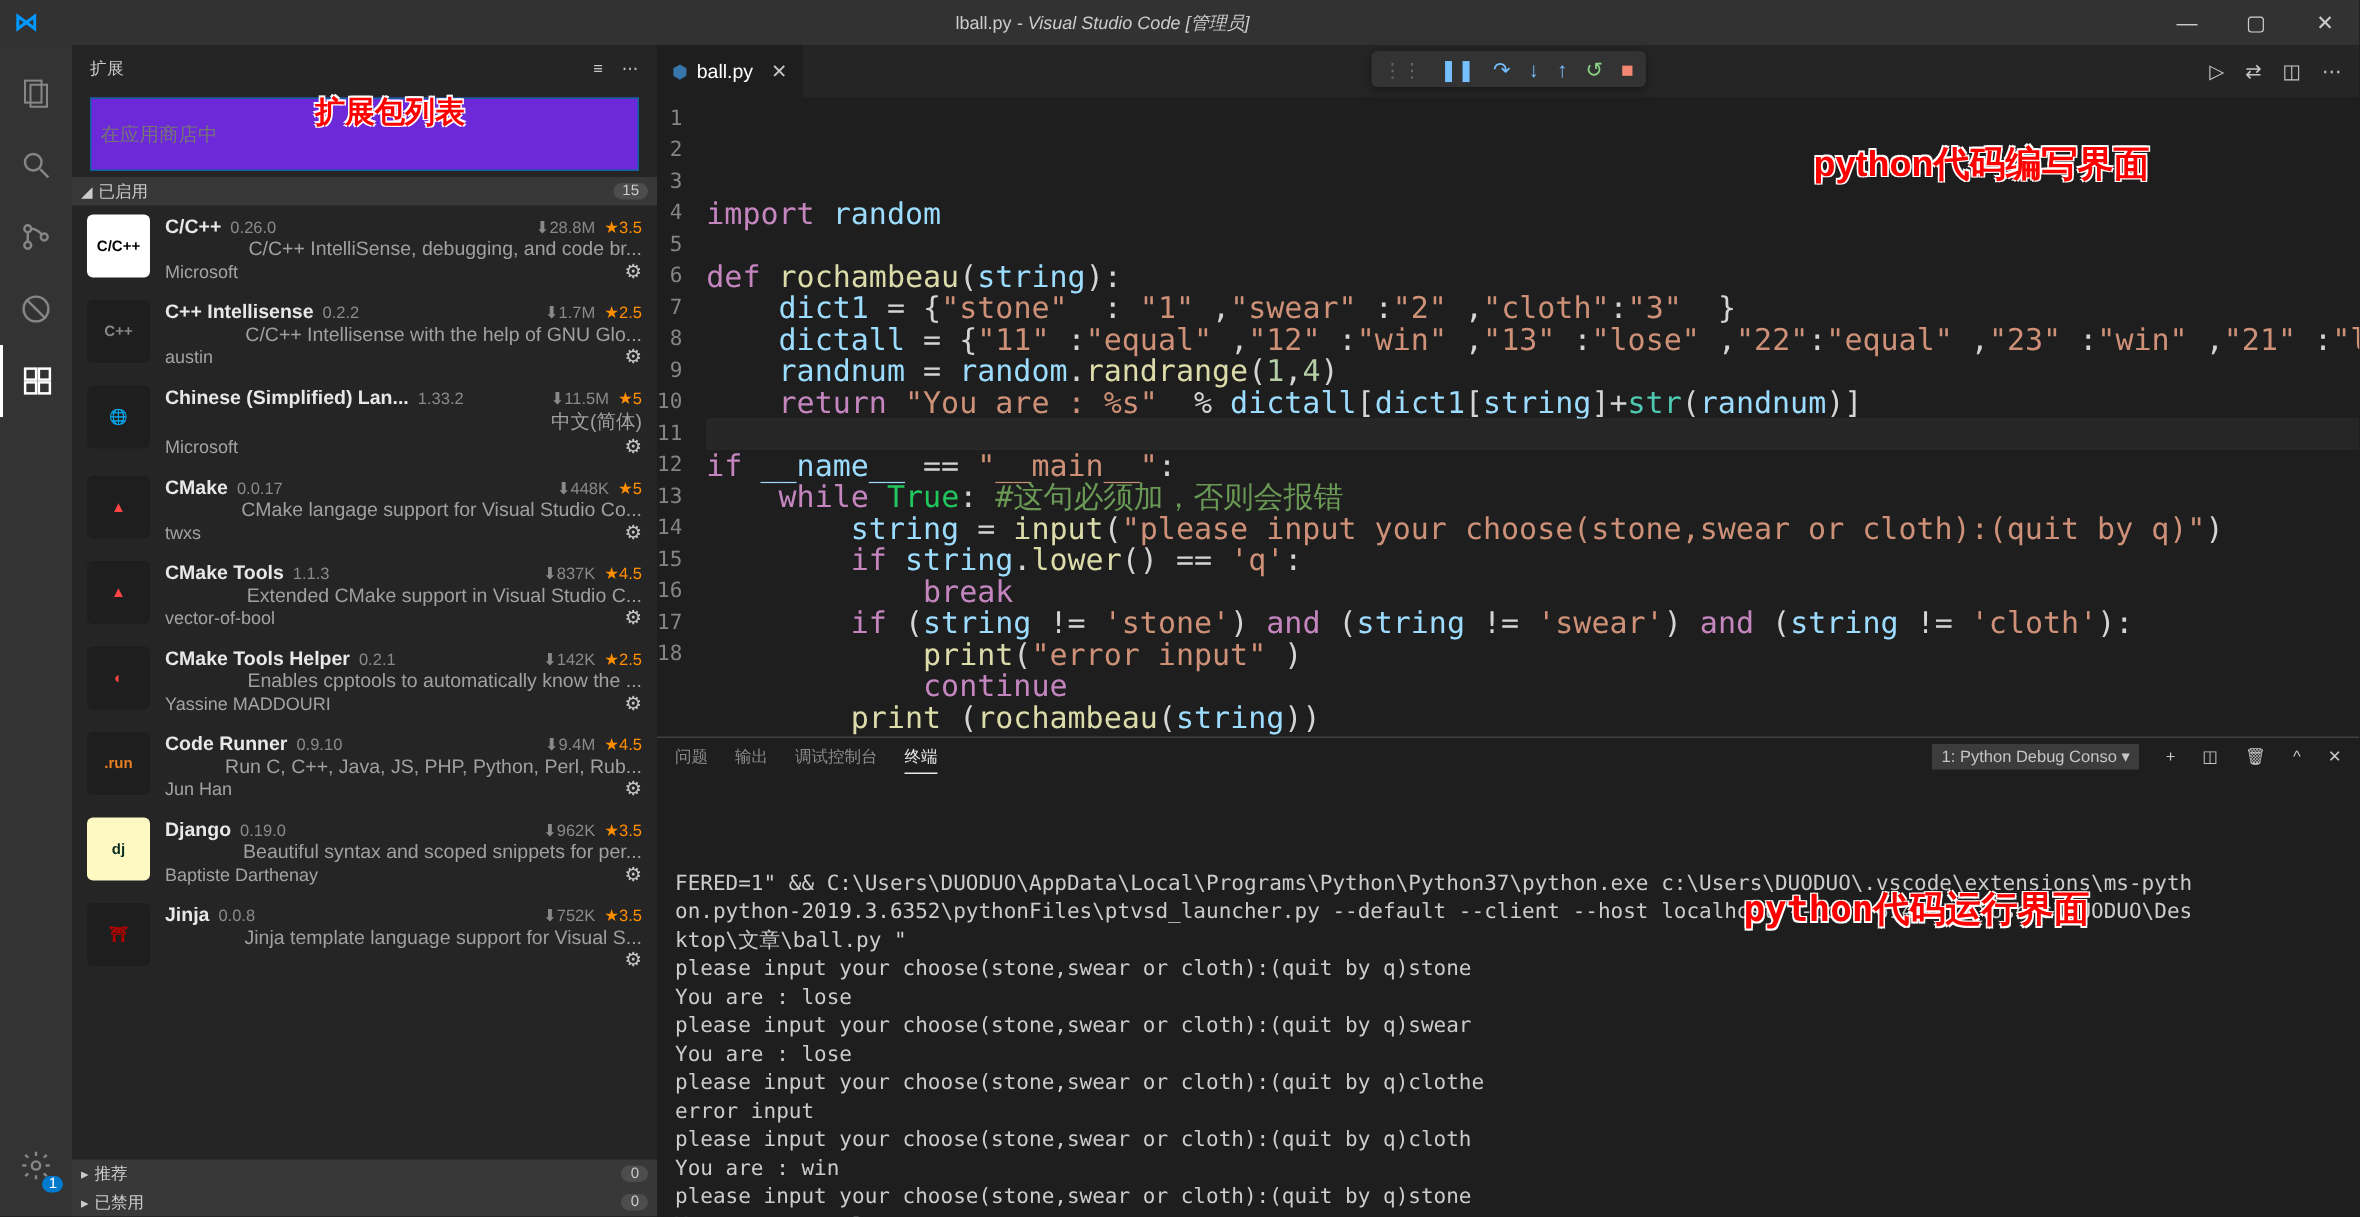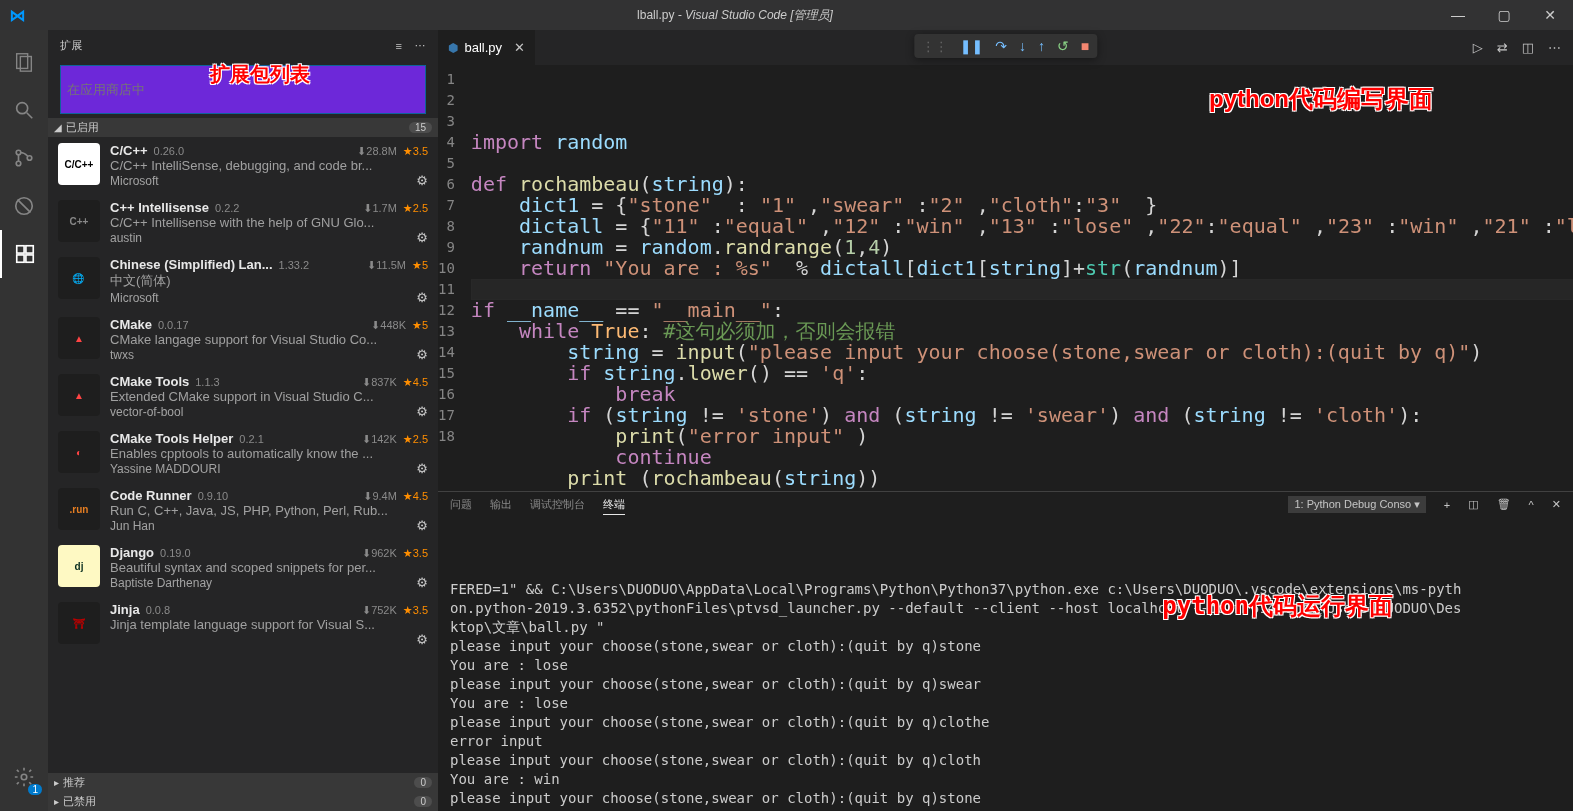--- a/index.html
+++ b/index.html
@@ -30,21 +30,21 @@
 .section-hdr .count { margin-left: auto; background: #4d4d4d; border-radius: 8px; padding: 0 6px; font-size: 10px; }
 .ext-list { flex: 1; overflow: hidden; }
 .ext-item { display: flex; padding: 6px 10px; cursor: pointer; }
 .ext-item .ico { width: 42px; height: 42px; border-radius: 4px; display: flex; align-items: center; justify-content: center; font-size: 10px; font-weight: bold; margin-right: 10px; flex-shrink: 0; }
 .ext-item .body { flex: 1; min-width: 0; }
 .ext-item .row1 { display: flex; align-items: baseline; gap: 6px; font-size: 13px; }
 .ext-item .name { color: #e8e8e8; font-weight: 600; white-space: nowrap; }
 .ext-item .ver { color: #8a8a8a; font-size: 11px; }
 .ext-item .stats { margin-left: auto; color: #8a8a8a; font-size: 11px; display: flex; gap: 6px; align-items: center; }
 .ext-item .star { color: #ff8e00; }
-.ext-item .desc { color: #a0a0a0; font-size: 13px; white-space: nowrap; overflow: hidden; text-overflow: ellipsis; }
+.ext-item .desc { color: #a0a0a0; font-size: 13px; white-space: nowrap; overflow: hidden; text-overflow: ellipsis; text-align: right; }
 .ext-item .row3 { display: flex; align-items: center; }
 .ext-item .pub { color: #a3a3a3; font-size: 12px; }
 .ext-item .gear { margin-left: auto; color: #c5c5c5; }
 .editor-area { flex: 1; display: flex; flex-direction: column; background: #1e1e1e; min-width: 0; }
 .tabbar { height: 35px; background: #252526; display: flex; align-items: center; position: relative; }
 .tab { height: 35px; display: flex; align-items: center; background: #1e1e1e; padding: 0 10px; gap: 6px; border-right: 1px solid #252526; }
 .tab .ficon { color: #3776ab; font-size: 12px; }
 .tab .fname { color: #ffffff; }
 .tab .close { color: #c5c5c5; margin-left: 6px; cursor: pointer; }
 .debug-toolbar { position: absolute; left: 50%; transform: translateX(-50%); top: 4px; background: #333333; border-radius: 4px; padding: 4px 8px; display: flex; gap: 12px; align-items: center; box-shadow: 0 2px 8px rgba(0,0,0,0.4); }
@@ -56,24 +56,24 @@
 .tab-actions { margin-left: auto; display: flex; gap: 14px; padding-right: 12px; color: #c5c5c5; }
 .tab-actions span { cursor: pointer; }
 .editor-body { flex: 1; display: flex; position: relative; overflow: hidden; }
 .gutter { width: 50px; text-align: right; padding-right: 16px; color: #858585; font-family: Consolas, monospace; font-size: 14px; line-height: 21px; padding-top: 4px; user-select: none; }
 .code { flex: 1; font-family: Consolas, monospace; font-size: 20px; line-height: 21px; white-space: pre; padding-top: 4px; color: #d4d4d4; position: relative; }
 .code .kw { color: #c586c0; }
 .code .fn { color: #dcdcaa; }
 .code .str { color: #ce9178; }
 .code .num { color: #b5cea8; }
 .code .id { color: #9cdcfe; }
-.code .bl { color: #fdba74; }
+.code .bl { color: #22c55e; }
 .code .cm { color: #6a9955; }
 .code .tp { color: #4ec9b0; }
-.code-overlay { position: absolute; right: 140px; top: 18px; color: #ff0000; font-weight: bold; font-size: 24px; text-shadow: 1px 1px 0 #fff, -1px -1px 0 #fff, 1px -1px 0 #fff, -1px 1px 0 #fff; pointer-events: none; }
+.code-overlay { position: absolute; right: 140px; top: 28px; color: #ff0000; font-weight: bold; font-size: 24px; text-shadow: 1px 1px 0 #fff, -1px -1px 0 #fff, 1px -1px 0 #fff, -1px 1px 0 #fff; pointer-events: none; }
 .minimap { width: 120px; background: #1e1e1e; position: relative; }
 .minimap .mm { position: absolute; top: 6px; right: 6px; width: 90px; height: 80px; background: linear-gradient(#2a2a2a, #1e1e1e); opacity: 0.6; }
 .hl-line { position: absolute; left: 0; right: 0; height: 21px; background: rgba(255,255,255,0.04); border: 1px solid #282828; }
 .panel { height: 320px; border-top: 1px solid #414141; display: flex; flex-direction: column; background: #1e1e1e; }
 .panel-tabs { display: flex; align-items: center; padding: 4px 12px; font-size: 11px; gap: 18px; }
 .panel-tabs .ptab { color: #8a8a8a; padding: 4px 0; cursor: pointer; }
 .panel-tabs .ptab.active { color: #e7e7e7; border-bottom: 1px solid #e7e7e7; }
 .panel-tabs .pspacer { flex: 1; }
 .panel-tabs .psel { color: #c5c5c5; background: #3c3c3c; padding: 2px 6px; font-size: 11px; }
 .panel-tabs .picon { color: #c5c5c5; cursor: pointer; }

